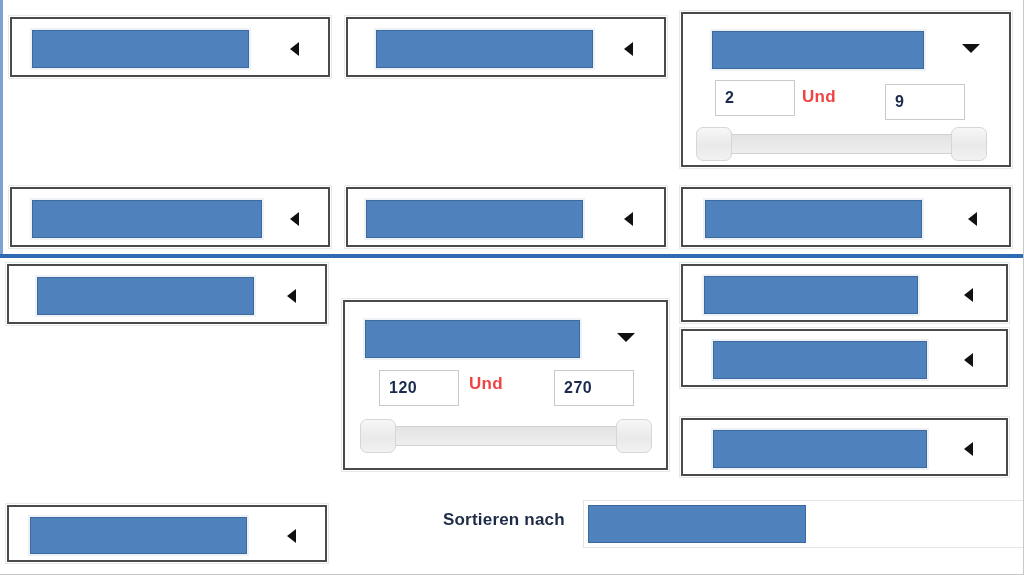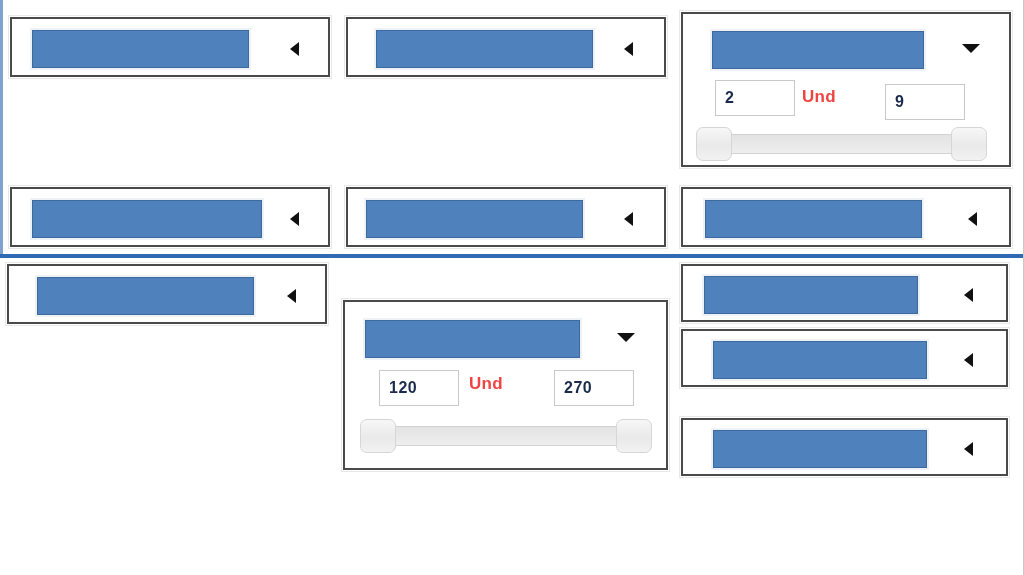--- a/index.html
+++ b/index.html
@@ -235,14 +235,27 @@
       <div class="bluebar" style="left:30px; top:10px; width:212px; height:36px;"></div>
       <div class="caret caret-left" style="right:33px; top:22px;"></div>
     </div>
 
     <div class="combo-panel" style="left:681px; top:160px; width:327px; height:58px;">
       <div class="bluebar" style="left:30px; top:10px; width:212px; height:36px;"></div>
       <div class="caret caret-left" style="right:33px; top:22px;"></div>
     </div>
   </div>
 
+  <div class="section" id="section-footer">
+
+    <div class="combo-panel" style="left:7px; top:15px; width:320px; height:57px;">
+      <div class="bluebar" style="left:21px; top:10px; width:215px; height:35px;"></div>
+      <div class="caret caret-left" style="right:29px; top:22px;"></div>
+    </div>
+
+    <div class="sort-label" style="left:443px; top:20px; font-size:17px;">Sortieren nach</div>
+
+    <div class="sort-box" style="left:583px; top:10px; width:441px; height:48px;">
+      <div class="bluebar" style="left:4px; top:4px; width:216px; height:36px;"></div>
+    </div>
+  </div>
 
 </div>
 
 </body></html>

